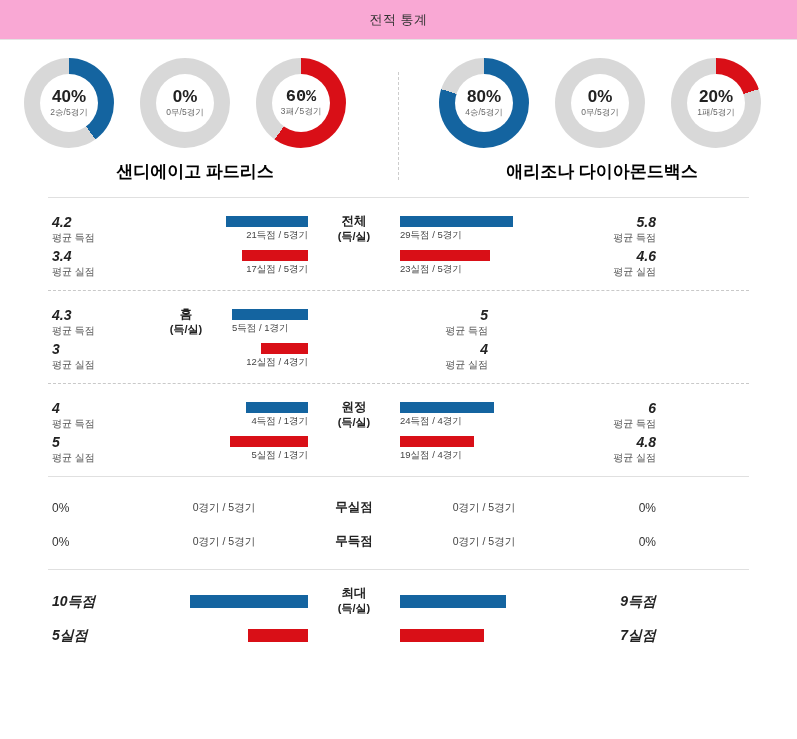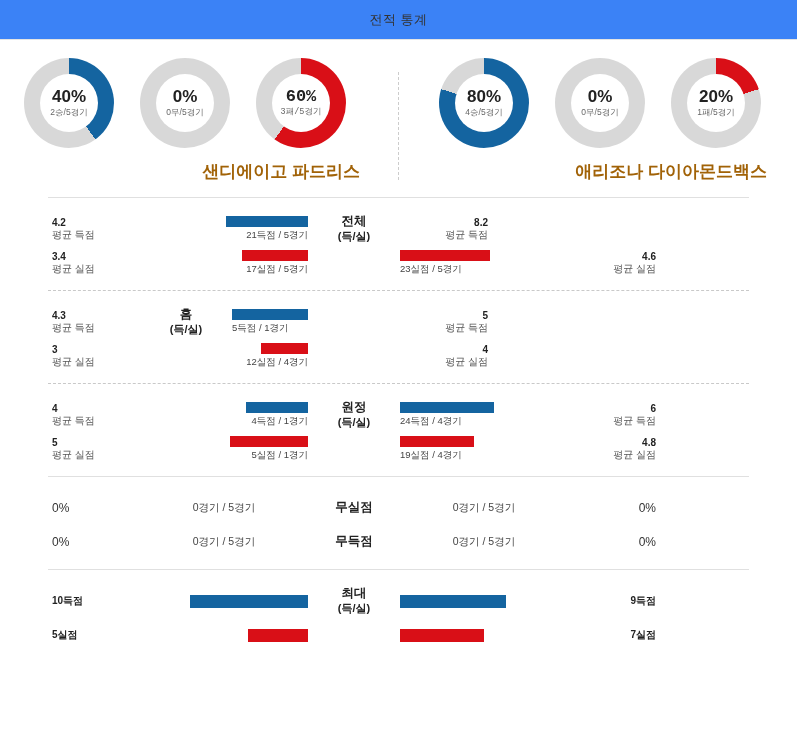--- a/index.html
+++ b/index.html
@@ -7,21 +7,21 @@
     margin: 0; padding: 0;
     width: 797px; height: 739px;
     background: #ffffff;
     font-family: "Liberation Sans", sans-serif;
   }
   .page { position: relative; width: 797px; height: 739px; overflow: hidden; background:#fff; }
 
   
   .header {
     height: 40px;
-    background: #3b82f6;
+    background: #f9a8d4;
     border-bottom: 1px solid #e4e4e4;
     display: flex; align-items: center; justify-content: center;
   }
   .header-title {
     font-size: 13px; color: #333; font-weight: normal; letter-spacing: 0.5px;
   }
 
   
   .donuts-wrap {
     position: relative;
@@ -50,43 +50,43 @@
     width: 1px; height: 108px;
     border-left: 1px dashed #cccccc;
   }
 
   
   .teams {
     display: flex; justify-content: space-between;
     padding: 12px 30px 0 30px;
   }
   .team-name {
-    width: 330px; text-align: right;
-    font-size: 17px; font-weight: bold; color: #a16207;
+    width: 330px; text-align: center;
+    font-size: 17px; font-weight: bold; color: #000000;
   }
 
   
   .stats { padding: 14px 48px 0 48px; }
   .section {
     padding: 14px 0 10px 0;
   }
   .section.solid-top { border-top: 1px solid #e0e0e0; }
   .section.dashed-top { border-top: 1px dashed #c9c9c9; }
 
   .row {
     display: flex; align-items: center;
     height: 34px;
   }
   .col-left-val {
     width: 92px; text-align: left; padding-left: 4px;
   }
   .col-right-val {
     width: 92px; text-align: right; padding-right: 4px;
   }
-  .big { font-size: 10px; font-weight: bold; color: #222; line-height: 1.15; }
+  .big { font-size: 14px; font-weight: bold; color: #222; line-height: 1.15; font-style: italic; }
   .small { font-size: 10px; color: #555; line-height: 1.3; }
   .plain { font-size: 12px; color: #333; }
 
   .bar-cell {
     width: 168px;
     display: flex; flex-direction: column;
     position: relative;
     height: 34px;
     justify-content: center;
   }
@@ -205,22 +205,26 @@
           <div class="small">평균 득점</div>
         </div>
         <div class="bar-cell left">
           <div class="bar blue" id="b-s0r0-l" style="width: 82px;"></div>
           <div class="bar-label">21득점 / 5경기</div>
         </div>
         <div class="center-label">
           <div>전체</div>
           <div class="sub">(득/실)</div>
         </div>
-        <div class="col-right-val">
-          <div class="big">8.2</div>
+        <div class="bar-cell right">
+          <div class="bar blue" id="b-s0r0-r" style="width: 113px;"></div>
+          <div class="bar-label">29득점 / 5경기</div>
+        </div>
+        <div class="col-right-val">
+          <div class="big">5.8</div>
           <div class="small">평균 득점</div>
         </div>
       </div>
       <div class="row">
         <div class="col-left-val">
           <div class="big">3.4</div>
           <div class="small">평균 실점</div>
         </div>
         <div class="bar-cell left">
           <div class="bar red" id="b-s0r1-l" style="width: 66px;"></div>

